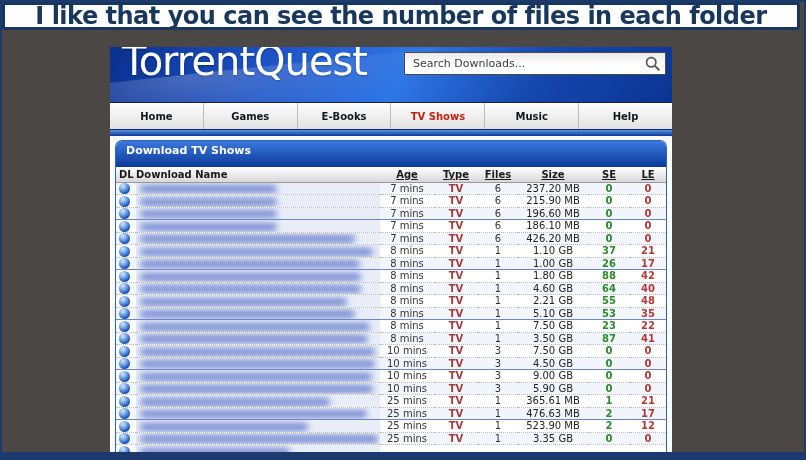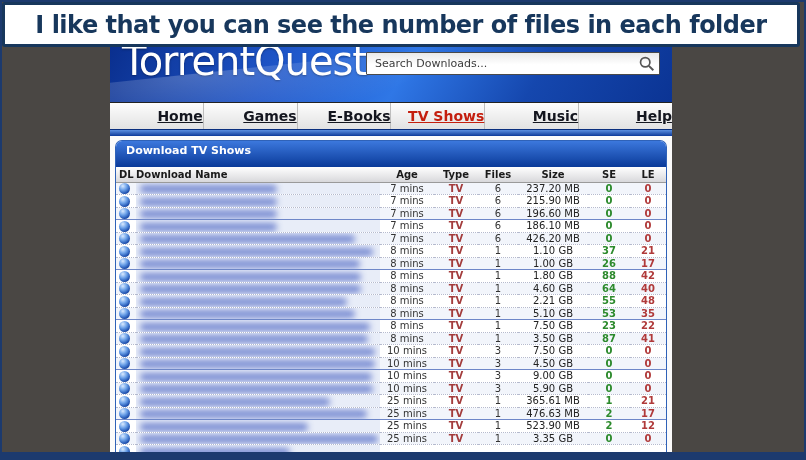--- a/index.html
+++ b/index.html
@@ -5,21 +5,21 @@
   * { margin:0; padding:0; box-sizing:border-box; }
   html,body { width:806px; height:460px; overflow:hidden; font-family:"DejaVu Sans", sans-serif; }
 
   #frame {
     position:relative; width:806px; height:460px;
     background:#4a4744; border:2px solid #1c3a6e; overflow:hidden;
   }
 
   
   .caption-box {
-    position:absolute; top:0; left:0; right:4px; height:45px;
+    position:absolute; top:0; left:0; right:4px; height:28px;
     background:#ffffff; border:3px solid #17375c; border-radius:3px;
     display:flex; align-items:center; justify-content:center; z-index:30;
   }
   .caption-text {
     font-size:24px; font-weight:700; color:#17375c; letter-spacing:-0.5px; white-space:nowrap;
   }
 
   
   .site {
     position:absolute; left:108px; top:45px; width:562px; bottom:0;
@@ -33,43 +33,42 @@
   .site-header::after {
     content:""; position:absolute; left:-40px; top:18px; width:420px; height:70px;
     background:radial-gradient(ellipse at 30% 0%, rgba(255,255,255,0.22), rgba(255,255,255,0) 60%);
     transform:rotate(-6deg); pointer-events:none;
   }
   .logo {
     position:absolute; left:12px; top:-9px; color:#ffffff; font-size:40px;
     font-weight:500; letter-spacing:-1px; text-shadow:0 1px 2px rgba(0,0,0,0.35);
   }
   .search-box {
-    position:absolute; right:12px; top:5px; width:294px; height:23px; z-index:2;
+    position:absolute; right:6px; top:5px; width:262px; height:23px; z-index:2;
   }
   .search-input {
     width:100%; height:100%;
     border:1px solid #4a4a4a; border-radius:1px;
     background:linear-gradient(#e9e9e9,#ffffff 55%);
     font-family:"DejaVu Sans", sans-serif; font-size:11px; color:#333;
     padding:0 26px 0 8px; outline:none;
   }
   .search-input::placeholder { color:#3c3c3c; }
   .search-icon { position:absolute; right:5px; top:3px; width:17px; height:17px; cursor:pointer; }
 
   
   .nav {
     height:27px; display:flex;
     background:linear-gradient(#fdfdfd,#e2e2e2);
     border-top:1px solid #222; 
   }
   .nav-item {
-    flex:1; display:flex; align-items:center; justify-content:flex-end;
-    font-size:14px; font-weight:700; color:#14161f; cursor:pointer;
+    flex:1; display:flex; align-items:center; justify-content:center;
+    font-size:10px; font-weight:700; color:#14161f; cursor:pointer;
     border-right:1px solid #bdbdbd;
-    text-decoration:underline;
   }
   .nav-item:last-child { border-right:none; }
   .nav-item.active { color:#c41e0e; }
 
   .blue-stripe {
     height:7px;
     background:linear-gradient(#5b8fe0,#0d3a9a);
     border-top:1px solid #0a2f7e;
   }
 
@@ -90,21 +89,21 @@
   col.c-type{width:44px;} col.c-files{width:40px;} col.c-size{width:70px;}
   col.c-se{width:42px;} col.c-le{width:36px;}
 
   thead th {
     height:15px; background:linear-gradient(#ffffff,#d8d8db);
     border-bottom:1px solid #9a9a9a;
     font-size:10px; font-weight:700; color:#1a1a1a; text-align:center; white-space:nowrap;
   }
   thead th.h-dl { text-align:left; padding-left:3px; }
   thead th.h-name { text-align:left; }
-  thead th .sort-link { cursor:pointer; }
+  thead th .sort-link { text-decoration:underline; cursor:pointer; }
 
   tbody td { height:12px; padding:0; text-align:center; white-space:nowrap; overflow:hidden; }
   tbody tr { border-bottom:1px dotted #b5bace; }
   tbody tr.odd  td { background:#f2f5fb; }
   tbody tr.even td { background:#ffffff; }
   tbody tr.group-end { border-bottom:1px solid #6e87c8; }
   tbody td.cell-name { background:#e8edf8 !important; text-align:left; }
   tbody td.cell-dl { padding-left:3px; text-align:left; }
 
   .dl-icon {

